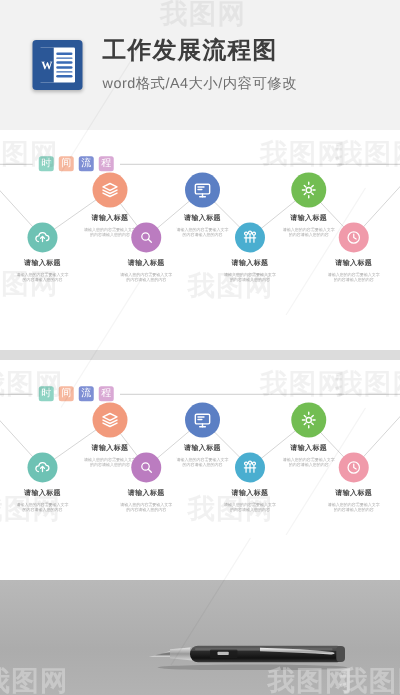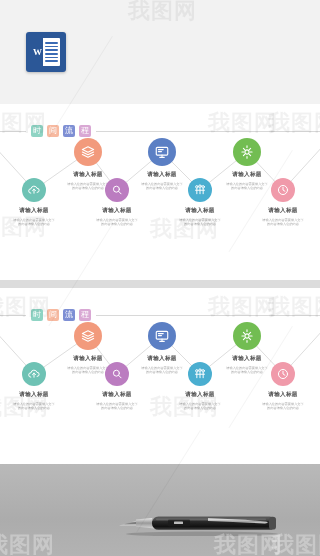--- a/index.html
+++ b/index.html
@@ -128,20 +128,24 @@
       <div class="wbadge">W</div>
       <div class="lines">
         <i></i>
           <i></i>
           <i></i>
           <i></i>
           <i></i>
           <i></i>
       </div>
     </div>
+  </div>
+  <div class="head-text">
+    <div class="head-title">工作发展流程图</div>
+    <div class="head-sub">word格式/A4大小/内容可修改</div>
   </div>
 </div>
 
 <div class="slide">
   <div class="tagbar">
     <div class="rule left"></div>
     <div class="boxes">
       <div class="tbox" style="background: rgb(143, 212, 196);">时</div>
       <div class="tbox" style="background: rgb(247, 185, 160);">间</div>
       <div class="tbox" style="background: rgb(126, 143, 212);">流</div>

